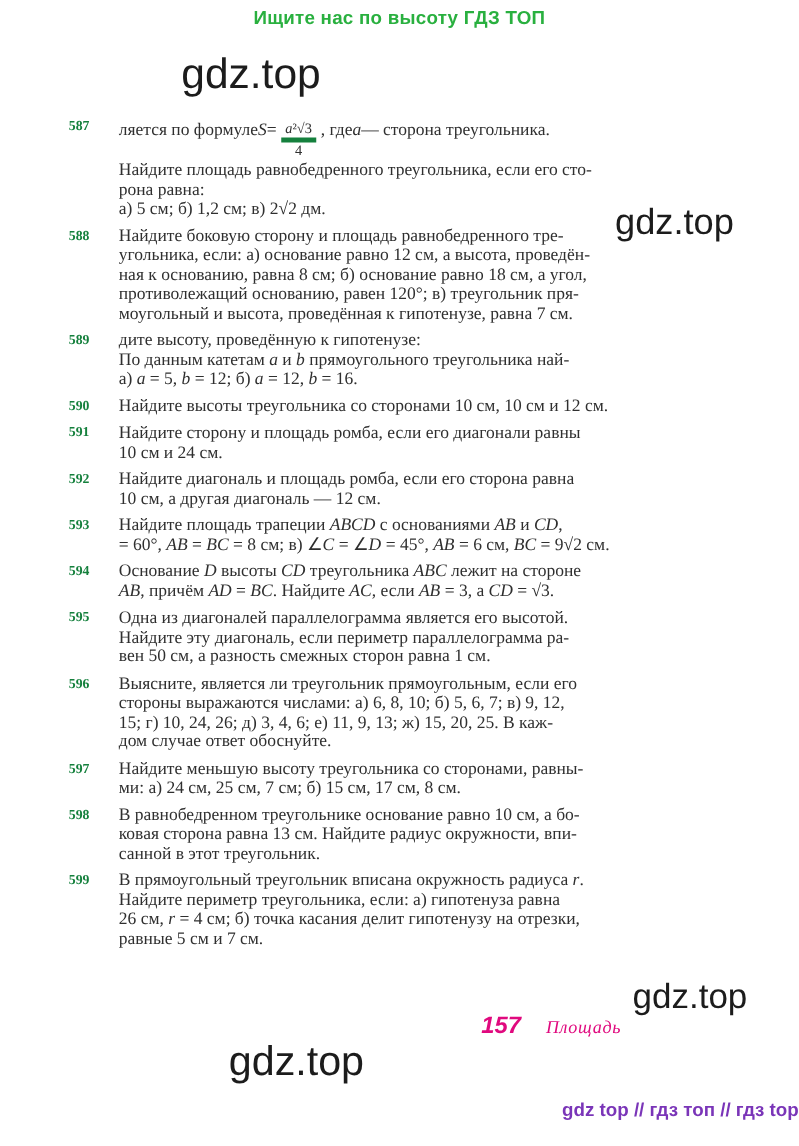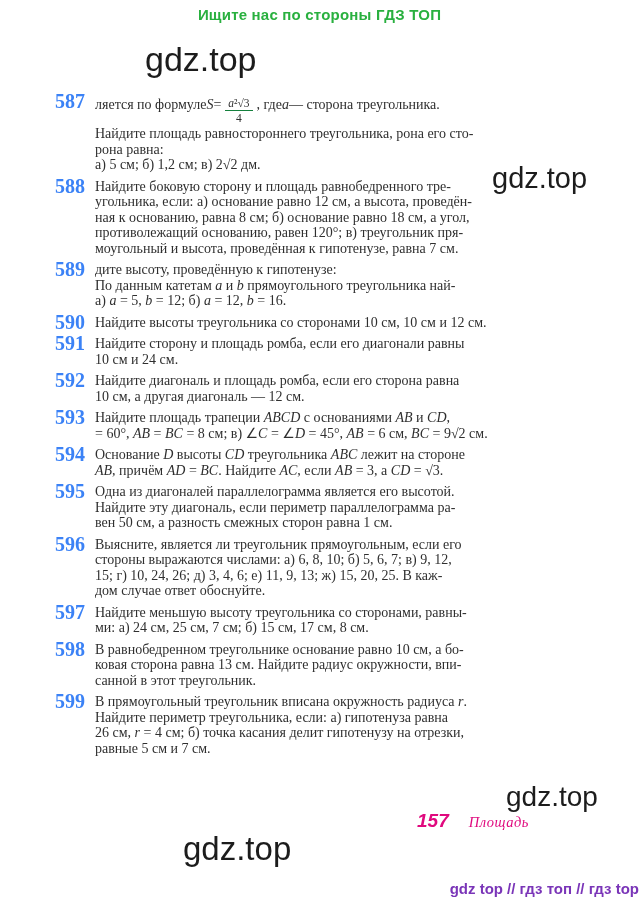--- a/index.html
+++ b/index.html
@@ -34,84 +34,83 @@
   .problems {
     position:absolute; top:94px; left:55px; width:535px;
   }
   .problem {
     display:flex; align-items:flex-start;
     margin-bottom:6px;
   }
   .pnum {
     flex:0 0 40px;
     font-weight:bold;
-    font-size:20px;
+    font-size:11px;
     line-height:15.5px;
-    color:#3b82f6;
+    color:#15803d;
   }
   .plines { flex:1; }
   .line {
     font-size:14px;
     line-height:15.5px;
     white-space:nowrap;
   }
   .line i { font-style:italic; }
   .frac-line { display:flex; align-items:flex-start; margin:3px 0 2px 0; }
   .frac {
     display:inline-flex; flex-direction:column; align-items:center;
     vertical-align:middle;
     font-size:11.5px; line-height:12px;
     margin:0 4px;
   }
-  .frac .num { border-bottom:1px solid #15803d; padding:0 3px 1px 3px; }
+  .frac .num { border-bottom:4px solid #15803d; padding:0 3px 1px 3px; }
   .frac .den { padding-top:1px; }
 
   .pagefoot {
     position:absolute; top:810px; left:385px;
     display:flex; align-items:baseline; gap:20px;
   }
   .page-number {
     font-family:"Liberation Sans", sans-serif;
     font-size:19px; font-weight:bold; font-style:italic;
     color:var(--page_number_pink,#e0097e);
-    margin-left:32px;
   }
   .section-title {
     font-family:"Liberation Serif", serif;
     font-size:14.5px; font-style:italic;
     color:var(--page_number_pink,#e0097e);
     letter-spacing:0.5px;
   }
   .footer-links {
     position:absolute; top:880px; left:0; width:100%;
     text-align:right;
     font-family:"Liberation Sans", sans-serif;
     font-size:15px; font-weight:600;
     color:var(--footer_purple,#7a35b8);
   }
 </style>
 </head>
 <body>
 
-<div class="promo">Ищите нас по стороны ГДЗ ТОП</div>
+<div class="promo">Ищите нас по высоту ГДЗ ТОП</div>
 
 <div class="watermark wm-1">gdz.top</div>
 <div class="watermark wm-2">gdz.top</div>
 <div class="watermark wm-3">gdz.top</div>
 <div class="watermark wm-4">gdz.top</div>
 
 <div class="problems">
   <div class="problem">
     <div class="pnum">587</div>
     <div class="plines">
         <div class="line frac-line">ляется по формуле <i>S</i> = <span class="frac">
             <span class="num"><i>a</i>²√3</span>
             <span class="den">4</span>
           </span>, где <i>a</i> — сторона треугольника.</div>
-        <div class="line">Найдите площадь равностороннего треугольника, рона его сто-</div>
+        <div class="line">Найдите площадь равнобедренного треугольника, если его сто-</div>
         <div class="line">рона равна:</div>
         <div class="line">а) 5 см; б) 1,2 см; в) 2√2 дм.</div>
       </div>
   </div>
 
   <div class="problem">
     <div class="pnum">588</div>
     <div class="plines">
         <div class="line">Найдите боковую сторону и площадь равнобедренного тре-</div>
         <div class="line">угольника, если: а) основание равно 12 см, а высота, проведён-</div>

